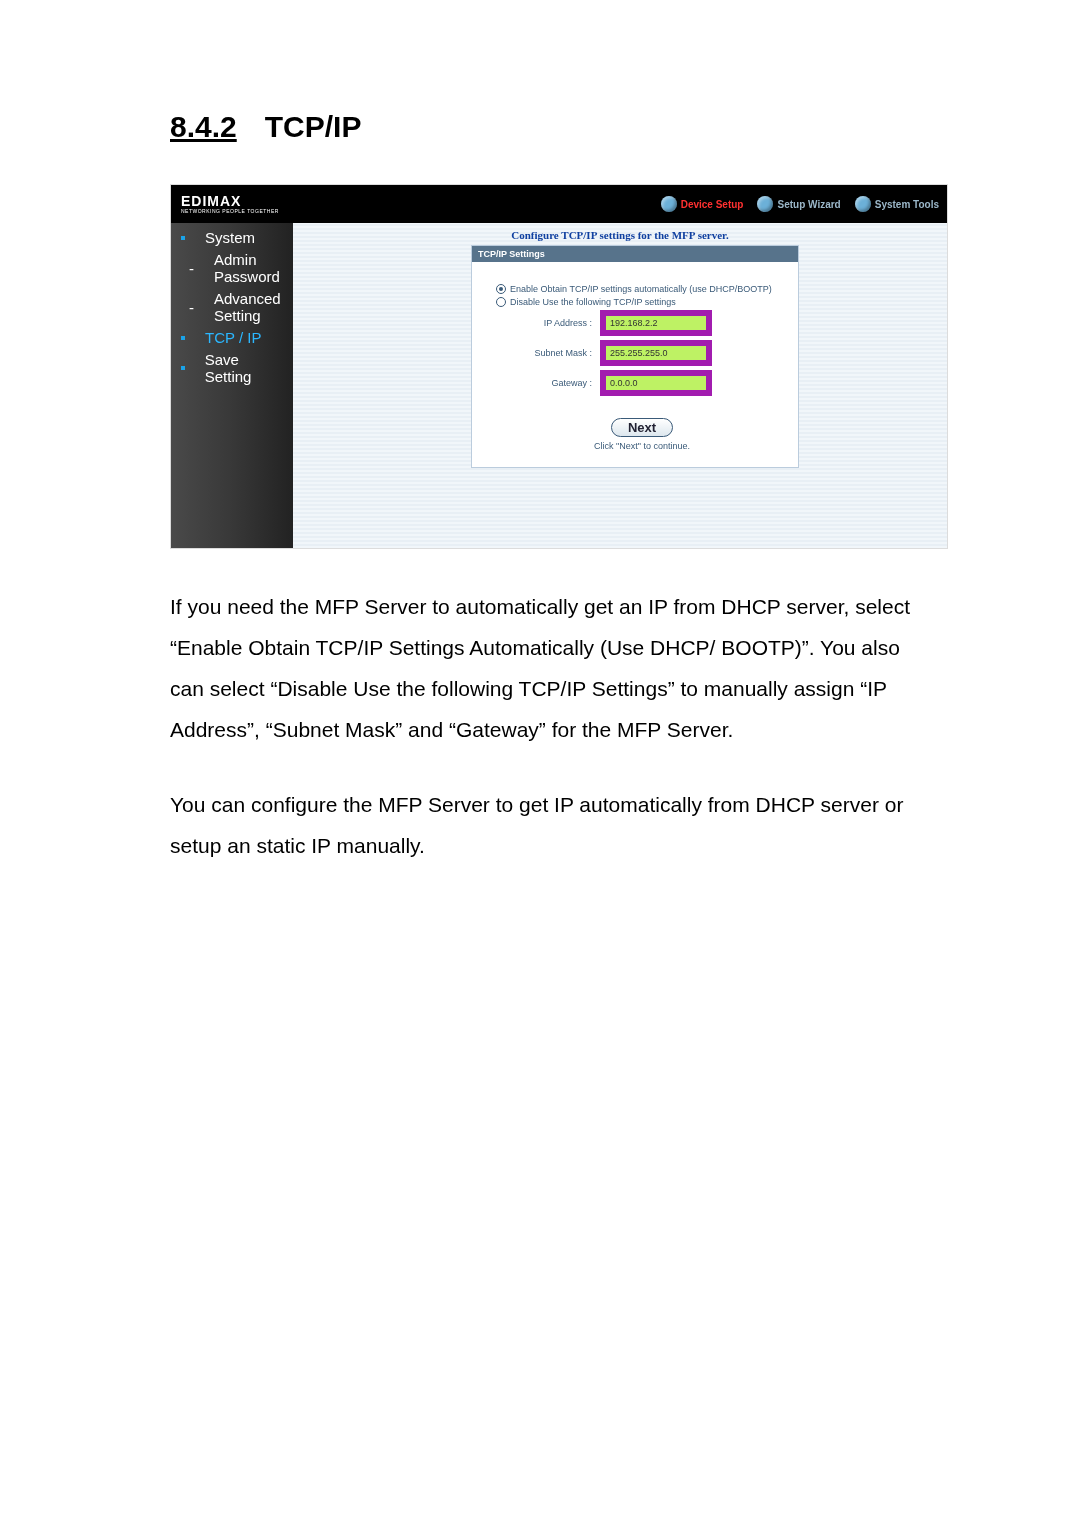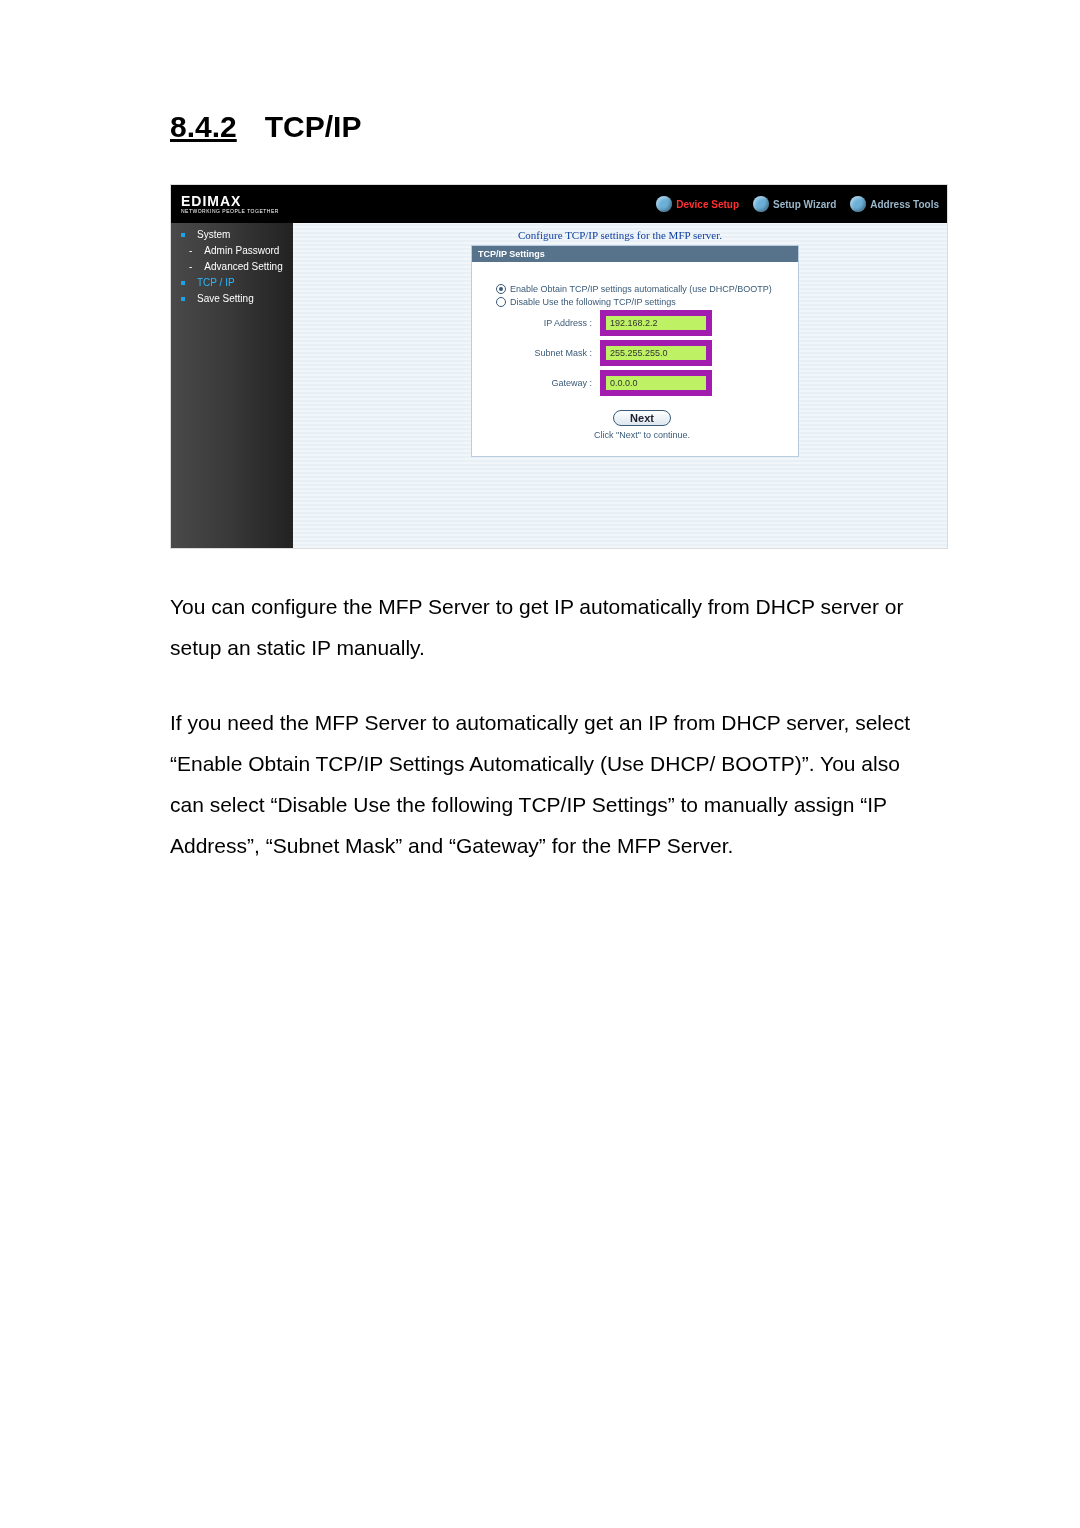--- a/index.html
+++ b/index.html
@@ -73,44 +73,44 @@
     top: 38px; left: 0; right: 0; bottom: 0;
     display: flex;
   }
   .ss-sidebar {
     width: 122px;
     background: linear-gradient(to right, #4a4a4a 0%, #383838 50%, #222 100%);
     padding: 6px 8px 0 10px;
     box-sizing: border-box;
   }
   .ss-sidebar .item {
-    font-size: 10px;
+    font-size: 15px;
     color: #fff;
     margin-bottom: 5px;
     display: flex;
     align-items: center;
-    gap: 12px;
+    gap: 20px;
   }
   .ss-sidebar .item.sub { padding-left: 8px; }
   .ss-sidebar .bullet {
     width: 4px; height: 4px;
     background: #1aa3e8;
     display: inline-block;
   }
   .ss-sidebar .item.hl { color: #2bb7ff; }
   .ss-main {
     flex: 1;
     background: repeating-linear-gradient(0deg, #f1f6fa 0, #f1f6fa 2px, #e8eff5 2px, #e8eff5 4px);
     position: relative;
   }
   .ss-main .title {
     text-align: center;
     color: #1040a0;
     font-family: Georgia, 'Times New Roman', serif;
-    font-weight: normal;
+    font-weight: bold;
     font-size: 11px;
     padding-top: 6px;
   }
   .ss-panel {
     position: absolute;
     left: 178px;
     top: 22px;
     width: 326px;
     background: #fff;
     border: 1px solid #bcd;
@@ -143,24 +143,25 @@
   }
   .panel-footer {
     text-align: center;
     padding: 10px 0 8px;
   }
   .next-btn {
     display: inline-block;
     border: 1px solid #3a5a78;
     border-radius: 10px;
     background: linear-gradient(#fff, #dde7ee);
-    font-size: 11px;
+    font-size: 13px;
     font-weight: bold;
     color: #223;
     padding: 1px 16px;
+    margin-top: 8px;
   }
   .panel-footer .hint { font-size: 9px; color: #3a5a78; margin-top: 4px; }
 
   .body-text {
     font-size: 21px;
     line-height: 1.95;
     color: #000;
   }
   .body-text p { margin: 0 0 34px 0; }
   .page-num {
@@ -189,21 +190,21 @@
         <div class="top-link active">
           <span class="ico"></span>
           <span>Device Setup</span>
         </div>
         <div class="top-link inactive">
           <span class="ico"></span>
           <span>Setup Wizard</span>
         </div>
         <div class="top-link inactive">
           <span class="ico"></span>
-          <span>Address Tools</span>
+          <span>System Tools</span>
         </div>
       </div>
     </div>
     <div class="ss-body">
       <div class="ss-sidebar">
         <div class="item">
             <span class="bullet"></span>
             <span>System</span>
           </div>
         <div class="item sub">- <span>Admin Password</span></div>
@@ -246,17 +247,17 @@
               <span class="next-btn">Next</span>
               <div class="hint">Click "Next" to continue.</div>
             </div>
           </div>
         </div>
       </div>
     </div>
   </div>
 
   <div class="body-text">
+    <p>If you need the MFP Server to automatically get an IP from DHCP server, select “Enable Obtain TCP/IP Settings Automatically (Use DHCP/ BOOTP)”. You also can select “Disable Use the following TCP/IP Settings” to manually assign “IP Address”, “Subnet Mask” and “Gateway” for the MFP Server.</p>
     <p>You can configure the MFP Server to get IP automatically from DHCP server or setup an static IP manually.</p>
-    <p>If you need the MFP Server to automatically get an IP from DHCP server, select “Enable Obtain TCP/IP Settings Automatically (Use DHCP/ BOOTP)”. You also can select “Disable Use the following TCP/IP Settings” to manually assign “IP Address”, “Subnet Mask” and “Gateway” for the MFP Server.</p>
   </div>
 
 </div>
 
 </body></html>

